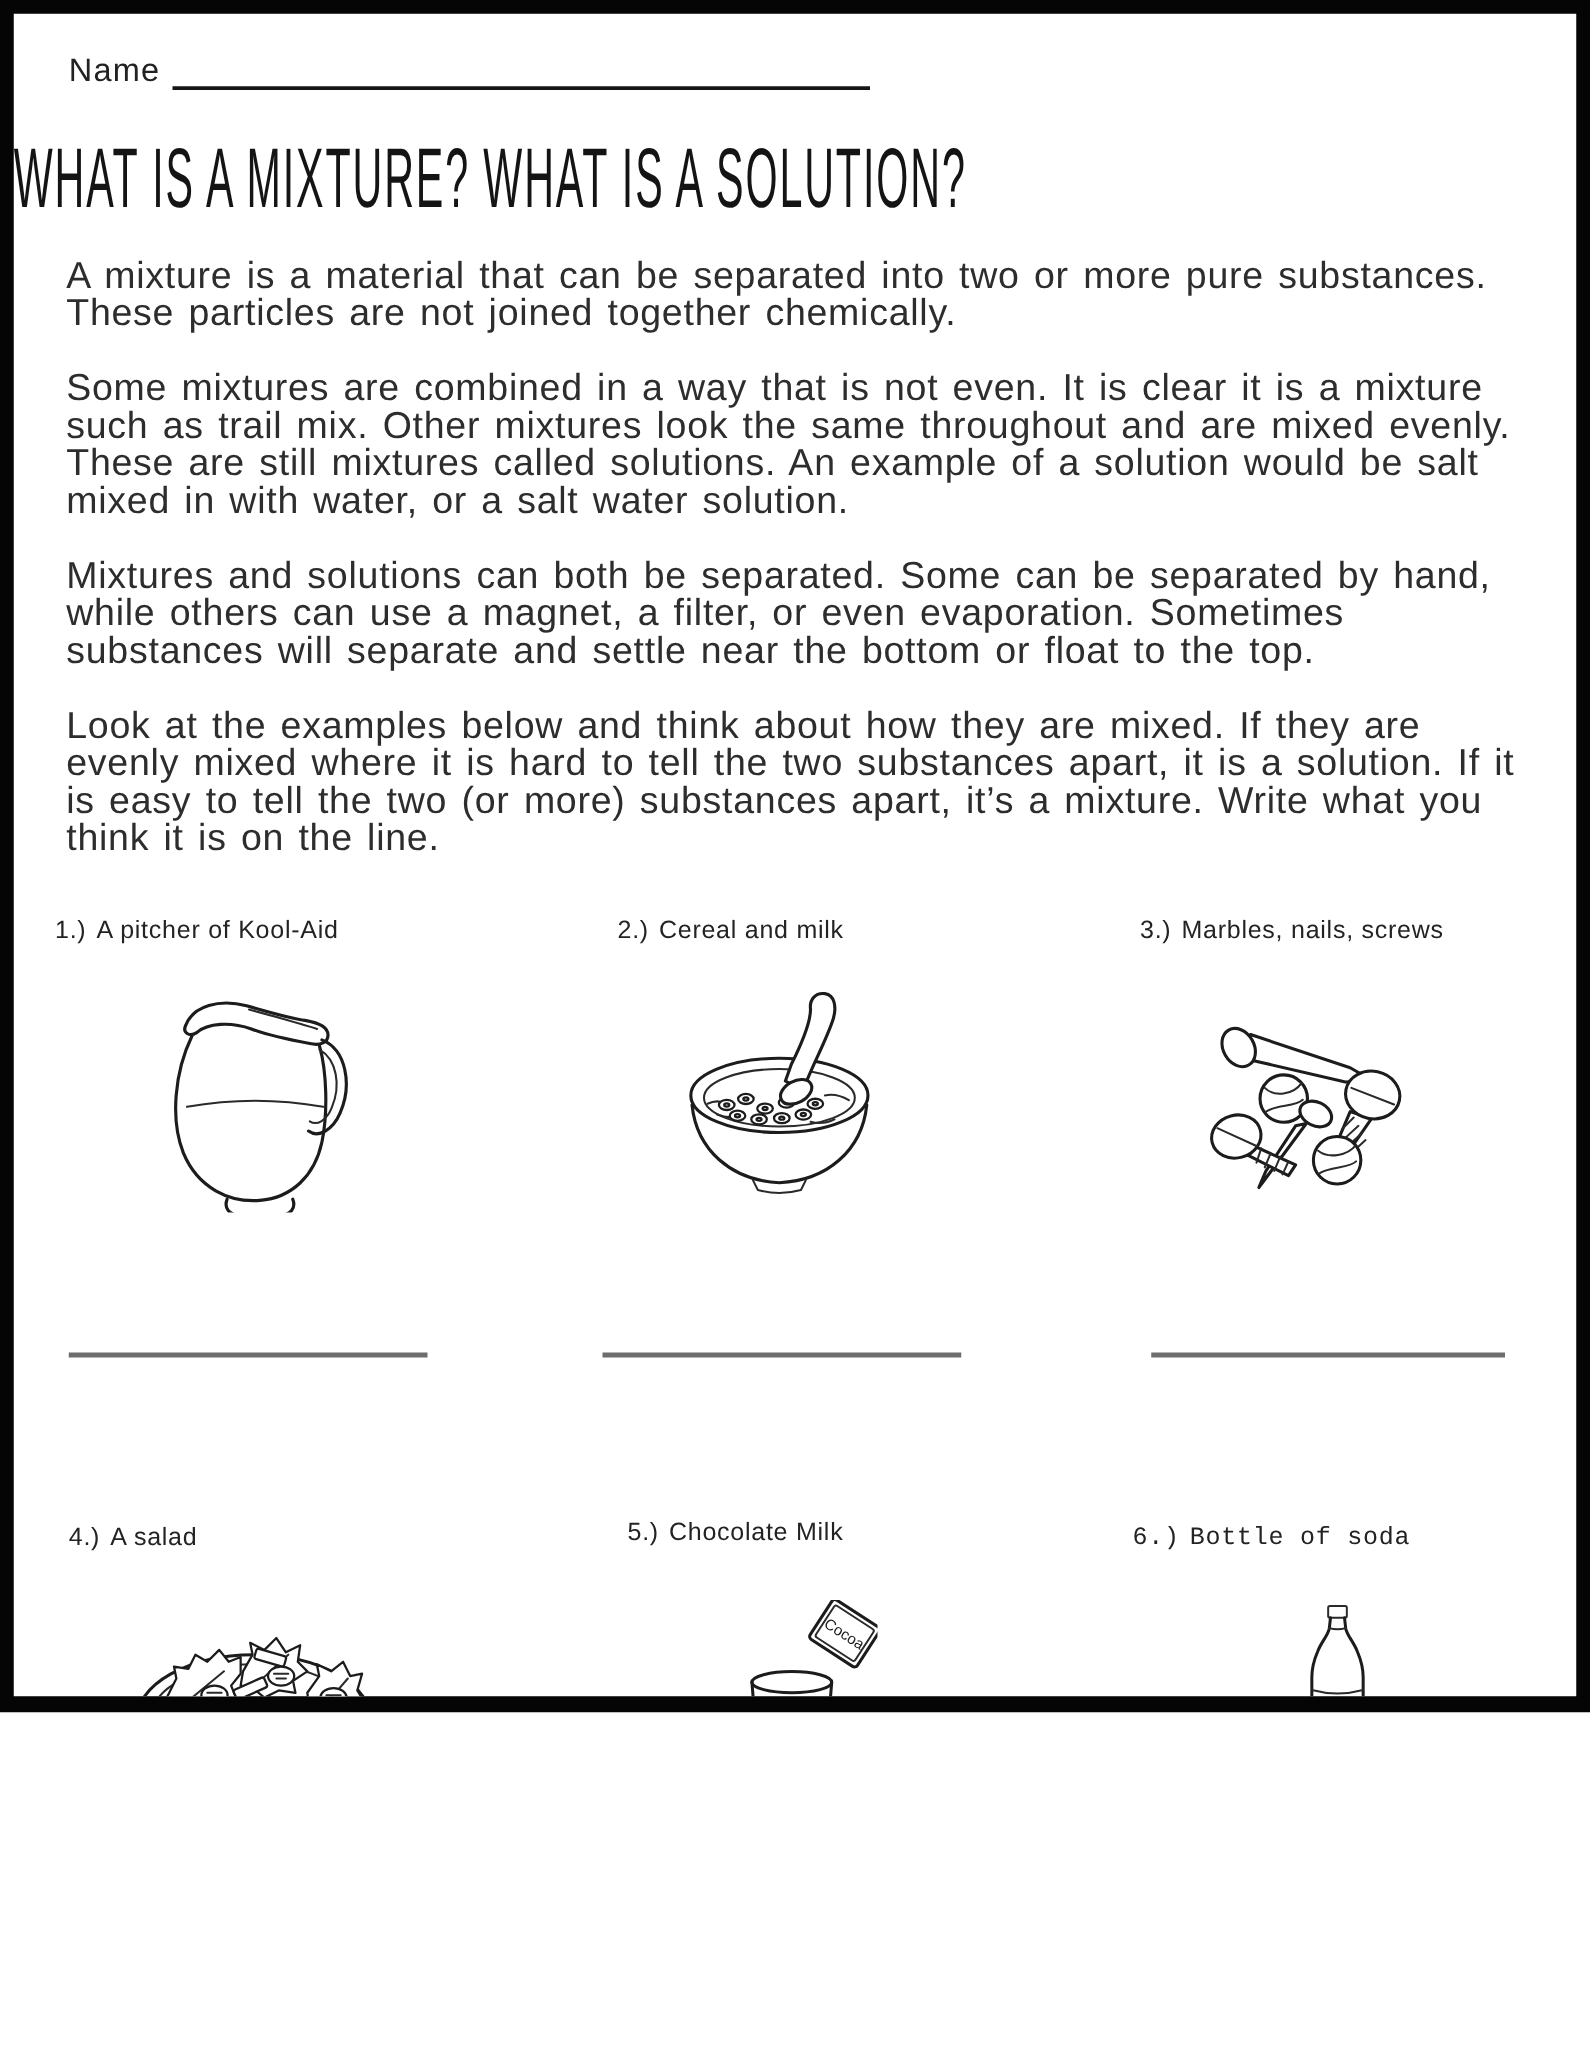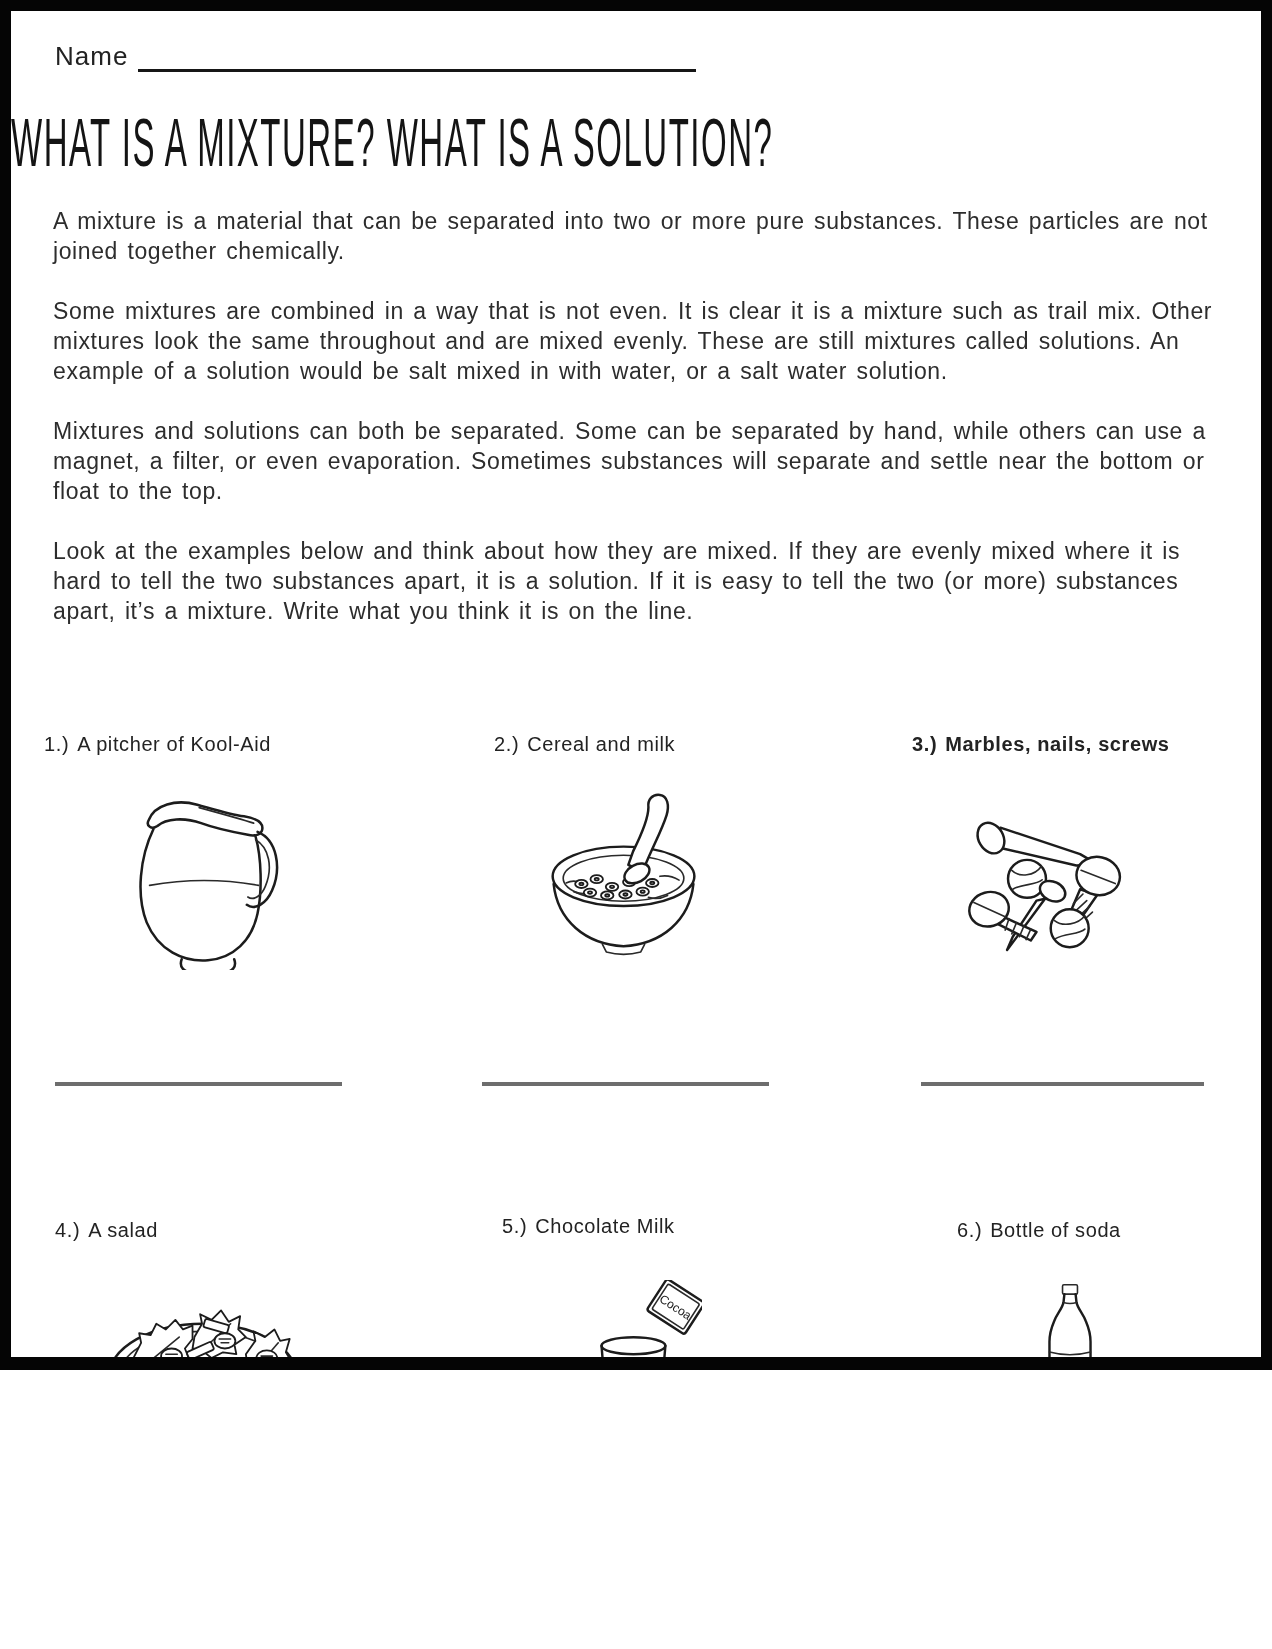--- a/index.html
+++ b/index.html
@@ -28,21 +28,21 @@
     color:#141414;
     transform:scale(1.0,2.05);
     transform-origin:center;
     line-height:58px;
     white-space:nowrap;
   }
   
   .intro{position:absolute;top:195px;left:42px;width:1168px;}
   .intro p{
     margin:0 0 30px 0;
-    font-size:23px;
+    font-size:30px;
     line-height:30px;
     letter-spacing:0.6px;
     word-spacing:2.5px;
     color:#2d2d2d;
   }
   
   .item-label{position:absolute;font-size:20px;letter-spacing:0.6px;color:#232323;white-space:nowrap;}
   .item-label .num{margin-right:8px;}
   
   .illus{position:absolute;}
@@ -87,21 +87,21 @@
     <p>Mixtures and solutions can both be separated. Some can be separated by hand, while others can use a magnet, a filter, or even evaporation. Sometimes substances will separate and settle near the bottom or float to the top.</p>
     <p>Look at the examples below and think about how they are mixed. If they are evenly mixed where it is hard to tell the two substances apart, it is a solution. If it is easy to tell the two (or more) substances apart, it’s a mixture. Write what you think it is on the line.</p>
   </div>
 
   <div class="item-label" style="left:33px;top:722px;">
     <span class="num">1.)</span><span>A pitcher of Kool-Aid</span>
   </div>
   <div class="item-label" style="left:483px;top:722px;text-align:right;">
     <span class="num">2.)</span><span>Cereal and milk</span>
   </div>
-  <div class="item-label" style="left:901px;top:722px;font-weight:bold;">
+  <div class="item-label" style="left:901px;top:722px;">
     <span class="num">3.)</span><span>Marbles, nails, screws</span>
   </div>
 
   <div class="illus" style="left:122px;top:782px;">
     <svg width="146" height="177" viewBox="0 0 150 182">
       <path class="ln" d="M21,37 C7,66 3,105 14,133 C26,162 52,174 77,172 C103,170 122,152 128,124 C133,100 132,66 126,45"></path>
       <path class="ln2" d="M17,95 Q73,85 129,95"></path>
       <path class="wfill" d="M16,28 C22,12 44,6 66,12 C84,17 100,22 114,24 C126,26 133,30 133,36 C133,42 127,45 118,43 C102,40 86,37 70,31 C53,25 34,26 25,34 C19,38 13,34 16,28 Z"></path>
       <path class="ln2" d="M68,15 C90,21 112,27 124,31"></path>
       <path class="ln" d="M128,40 C148,48 153,77 143,100 C137,114 125,121 117,115"></path>
@@ -172,21 +172,21 @@
   <div class="answer-line" style="left:44px;top:1071px;width:287px;"></div>
   <div class="answer-line" style="left:471px;top:1071px;width:287px;"></div>
   <div class="answer-line" style="left:910px;top:1071px;width:283px;"></div>
 
   <div class="item-label" style="left:44px;top:1208px;">
     <span class="num">4.)</span><span>A salad</span>
   </div>
   <div class="item-label" style="left:491px;top:1204px;">
     <span class="num">5.)</span><span>Chocolate Milk</span>
   </div>
-  <div class="item-label" style="left:946px;top:1208px;">
+  <div class="item-label" style="left:895px;top:1208px;font-family:Liberation Mono, monospace;">
     <span class="num">6.)</span><span>Bottle of soda</span>
   </div>
 
   <div class="illus" style="left:92px;top:1286px;">
     <svg width="200" height="143" viewBox="0 0 210 150">
       <ellipse class="ln" cx="105" cy="84" rx="99" ry="56"></ellipse>
       <ellipse class="ln2" cx="105" cy="82" rx="87" ry="46"></ellipse>
 
       <path class="wfill2" d="M32,64 L40,48 L38,38 L50,40 L56,28 L66,34 L76,24 L84,34 L94,30 L94,44 L86,54 L90,64 L78,72 L80,82 L64,80 L52,86 L44,76 L34,74 Z"></path>
       <path class="ln2" d="M46,70 L80,42"></path>

